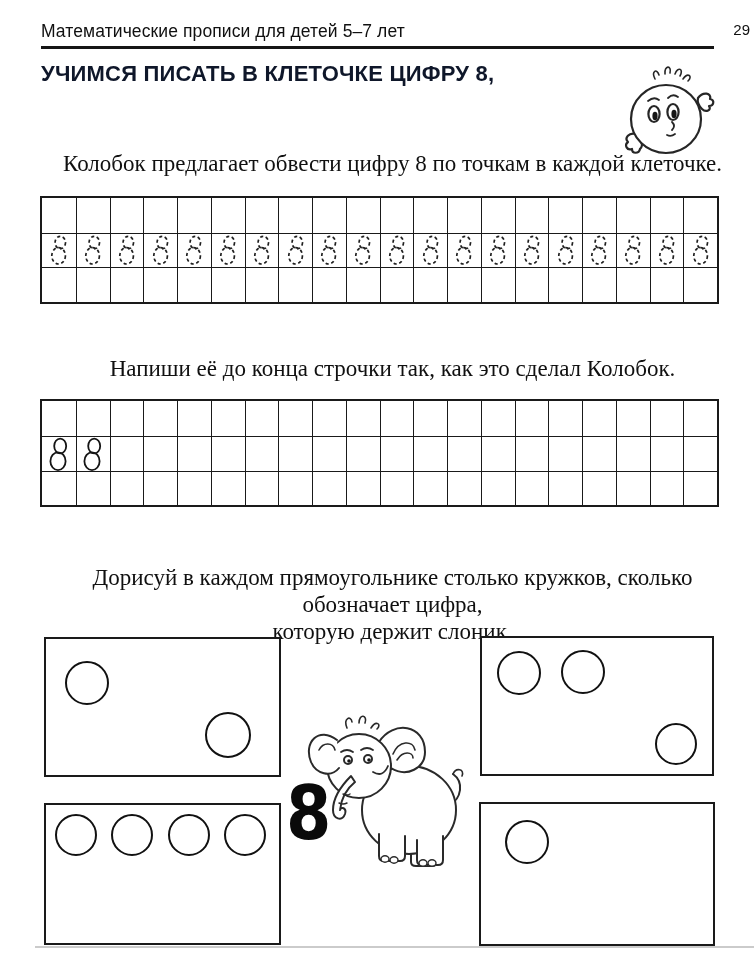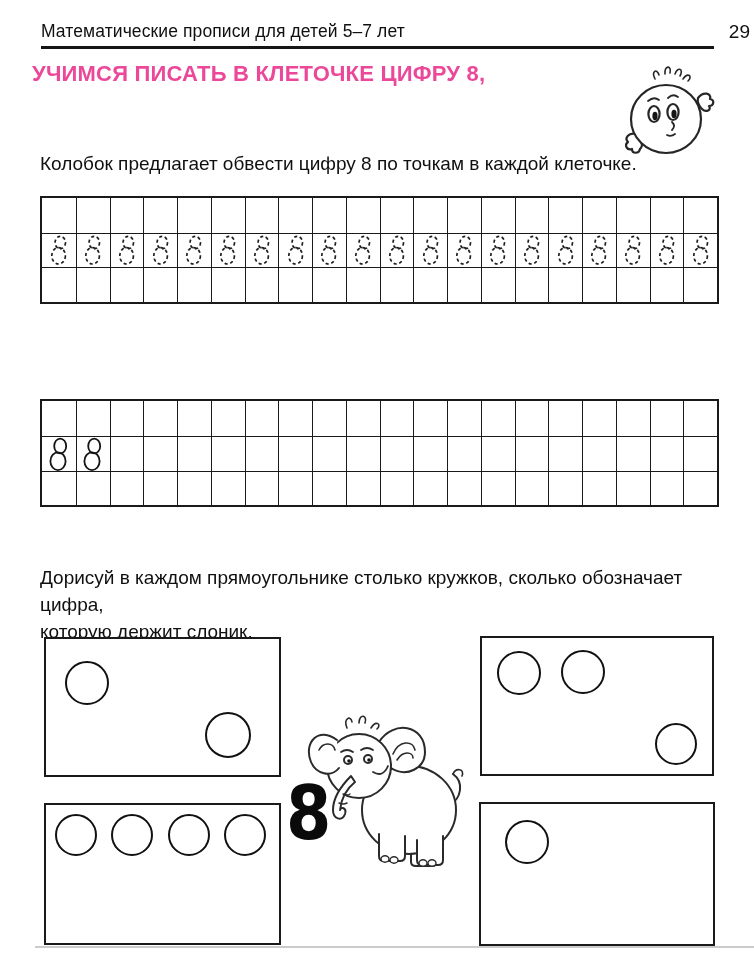--- a/index.html
+++ b/index.html
@@ -1,30 +1,30 @@
 <!DOCTYPE html>
 <html><head>
 <meta charset="utf-8">
 <style>
   html,body{margin:0;padding:0;background:#888;}
   #page{position:relative;width:754px;height:960px;background:#fff;overflow:hidden;
         font-family:"Liberation Sans",sans-serif;color:#151515;padding-left:36px;}
 
   
   .hdr-title{position:absolute;left:41px;top:21px;font-size:17.5px;letter-spacing:.1px;color:#101010;}
-  .hdr-page{position:absolute;right:40px;top:21px;font-size:19px;color:#101010;}
+  .hdr-page{position:absolute;right:40px;top:21px;font-size:15px;color:#101010;}
   .hdr-rule{position:absolute;left:41px;top:46px;width:673px;height:3px;background:#151515;}
 
   
-  .lesson-title{position:absolute;left:32px;top:60px;font-size:22px;font-weight:bold;
-                line-height:28px;letter-spacing:.2px;color:#ec4899;width:580px;}
-
-  
-  .instr{position:absolute;left:40px;font-family:Liberation Sans, sans-serif;font-size:19px;
-         color:#101010;line-height:27px;width:705px;}
+  .lesson-title{position:absolute;left:41px;top:60px;font-size:22px;font-weight:bold;
+                line-height:28px;letter-spacing:.2px;color:#0f172a;width:580px;}
+
+  
+  .instr{position:absolute;left:40px;font-family:Liberation Serif, serif;font-size:23px;
+         color:#101010;line-height:27px;width:705px;text-align:center;}
   .instr-1{top:150px;}
   .instr-2{top:355px;}
   .instr-3{top:564px;}
 
   
   .pgrid{position:absolute;left:40px;width:675px;height:104px;border:2px solid #1a1a1a;
          display:grid;background:#fff;}
   .grid-1{top:196px;}
   .grid-2{top:399px;}
   .cell{border-left:1.5px solid #1a1a1a;border-top:1.5px solid #1a1a1a;
@@ -251,20 +251,21 @@
       <div class="cell"></div>
       <div class="cell"></div>
       <div class="cell"></div>
       <div class="cell"></div>
       <div class="cell"></div>
       <div class="cell"></div>
       <div class="cell"></div>
       <div class="cell"></div>
     </div>
 
+  <div class="instr instr-2">Напиши её до конца строчки так, как это сделал Колобок.</div>
 
   <div id="grid2" class="pgrid grid-2" style="grid-template-columns: repeat(20, 1fr); grid-template-rows: repeat(3, 1fr);">
       <div class="cell col-first row-first"></div>
       <div class="cell row-first"></div>
       <div class="cell row-first"></div>
       <div class="cell row-first"></div>
       <div class="cell row-first"></div>
       <div class="cell row-first"></div>
       <div class="cell row-first"></div>
       <div class="cell row-first"></div>

